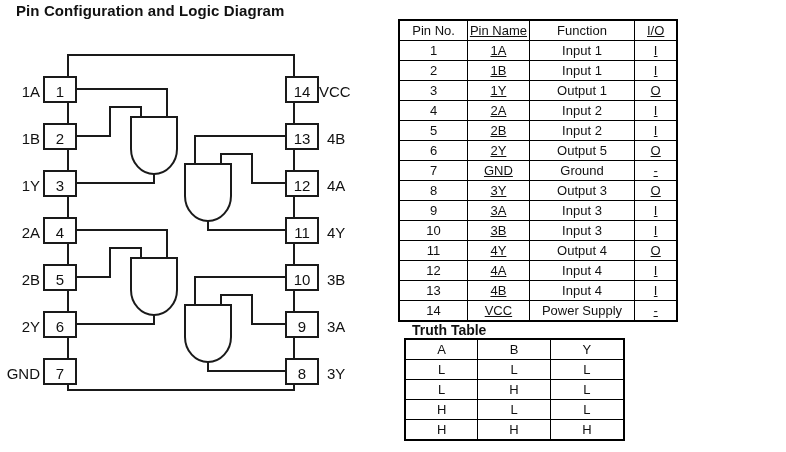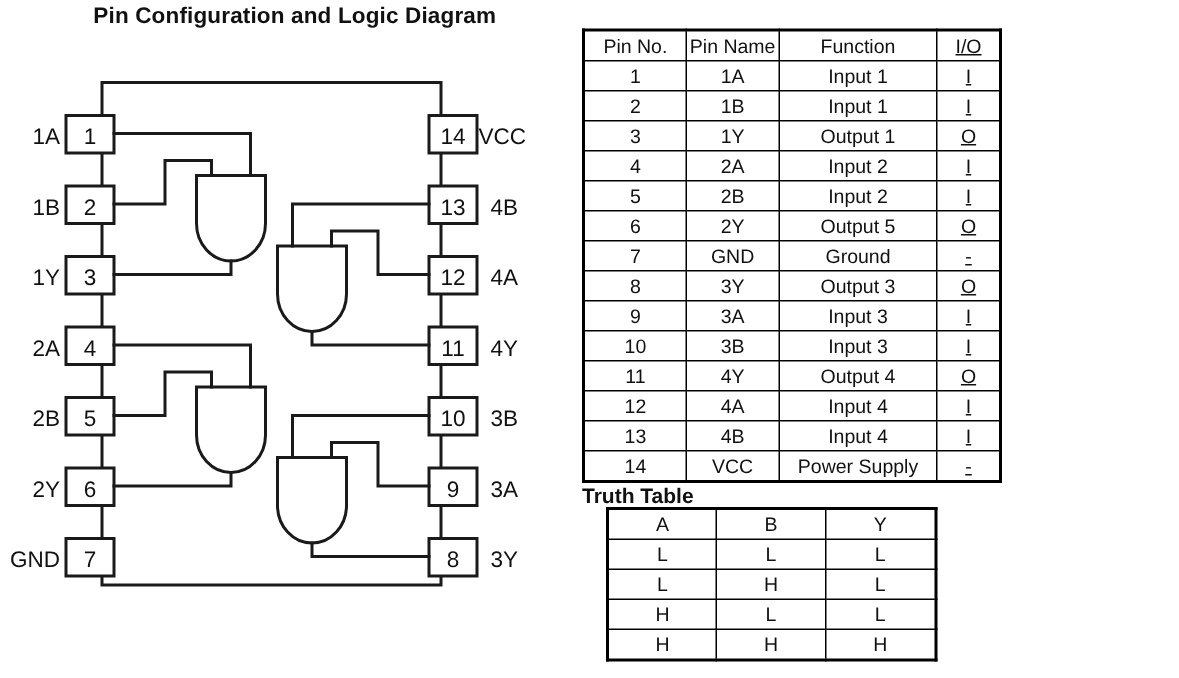--- a/index.html
+++ b/index.html
@@ -5,21 +5,21 @@
   html,body{margin:0;padding:0;}
   body{
     width:786px;height:452px;background:#ffffff;
     font-family:"Liberation Sans", sans-serif;
     color:#111111;overflow:hidden;position:relative;
   }
   .canvas{position:absolute;left:0;top:0;width:786px;height:452px;}
 
   
   #diagram-title{
-    position:absolute;left:0;top:2px;width:393px;text-align:center;
+    position:absolute;left:16px;top:2px;width:393px;text-align:left;
     font-size:15px;font-weight:bold;letter-spacing:.1px;
   }
   #pkg-svg{position:absolute;left:0;top:18px;}
   #top-view-label{
     position:absolute;left:68px;top:396px;width:226px;text-align:center;
     font-size:15px;
   }
 
   
   .pinlabel{
@@ -39,21 +39,21 @@
   table.grid{
     position:absolute;border-collapse:collapse;background:#fff;
     font-size:13px;
   }
   table.grid td,table.grid th{
     border:1px solid #000;padding:0;height:19px;font-weight:normal;
     text-align:center;vertical-align:middle;
   }
   table.grid{border:2px solid #000;}
   .c-pinno{width:70px;}
-  .c-pinname{width:62px;}
+  .c-pinname{width:62px;text-decoration:underline;}
   .c-func{width:108px;text-align:left;padding-left:6px;}
   .c-io{width:42px;text-decoration:underline;}
   .t-col{width:73px;}
   .t-out{width:74px;}
 </style>
 </head>
 <body>
 
 <div class="canvas">
 
@@ -132,21 +132,21 @@
   <div class="pinlabel right" style="left:319px;top:84px;">VCC</div>
   <div class="pinlabel right" style="left:327px;top:131px;">4B</div>
   <div class="pinlabel right" style="left:327px;top:178px;">4A</div>
   <div class="pinlabel right" style="left:327px;top:225px;">4Y</div>
   <div class="pinlabel right" style="left:327px;top:272px;">3B</div>
   <div class="pinlabel right" style="left:327px;top:319px;">3A</div>
   <div class="pinlabel right" style="left:327px;top:366px;">3Y</div>
 
 
 
-  <table class="grid" id="pin-desc-table" style="left:388px;top:19px;width:280px;">
+  <table class="grid" id="pin-desc-table" style="left:398px;top:19px;width:280px;">
     <thead>
       <tr>
         <th class="c-pinno">Pin No.</th>
         <th class="c-pinname">Pin Name</th>
         <th class="c-func">Function</th>
         <th class="c-io">I/O</th>
       </tr>
     </thead>
     <tbody id="pin-desc-body">
         <tr>
@@ -229,21 +229,21 @@
         </tr>
         <tr>
           <td class="c-pinno">14</td>
           <td class="c-pinname">VCC</td>
           <td class="c-func">Power Supply</td>
           <td class="c-io">-</td>
         </tr>
       </tbody>
   </table>
 
-  <div class="sect-title" style="left:388px;top:322px;">Truth Table</div>
+  <div class="sect-title" style="left:412px;top:322px;">Truth Table</div>
 
   <table class="grid" id="truth-table" style="left:404px;top:338px;width:221px;">
     <thead>
       <tr>
         <th class="t-col">A</th>
         <th class="t-col">B</th>
         <th class="t-out">Y</th>
       </tr>
     </thead>
     <tbody id="truth-body">

